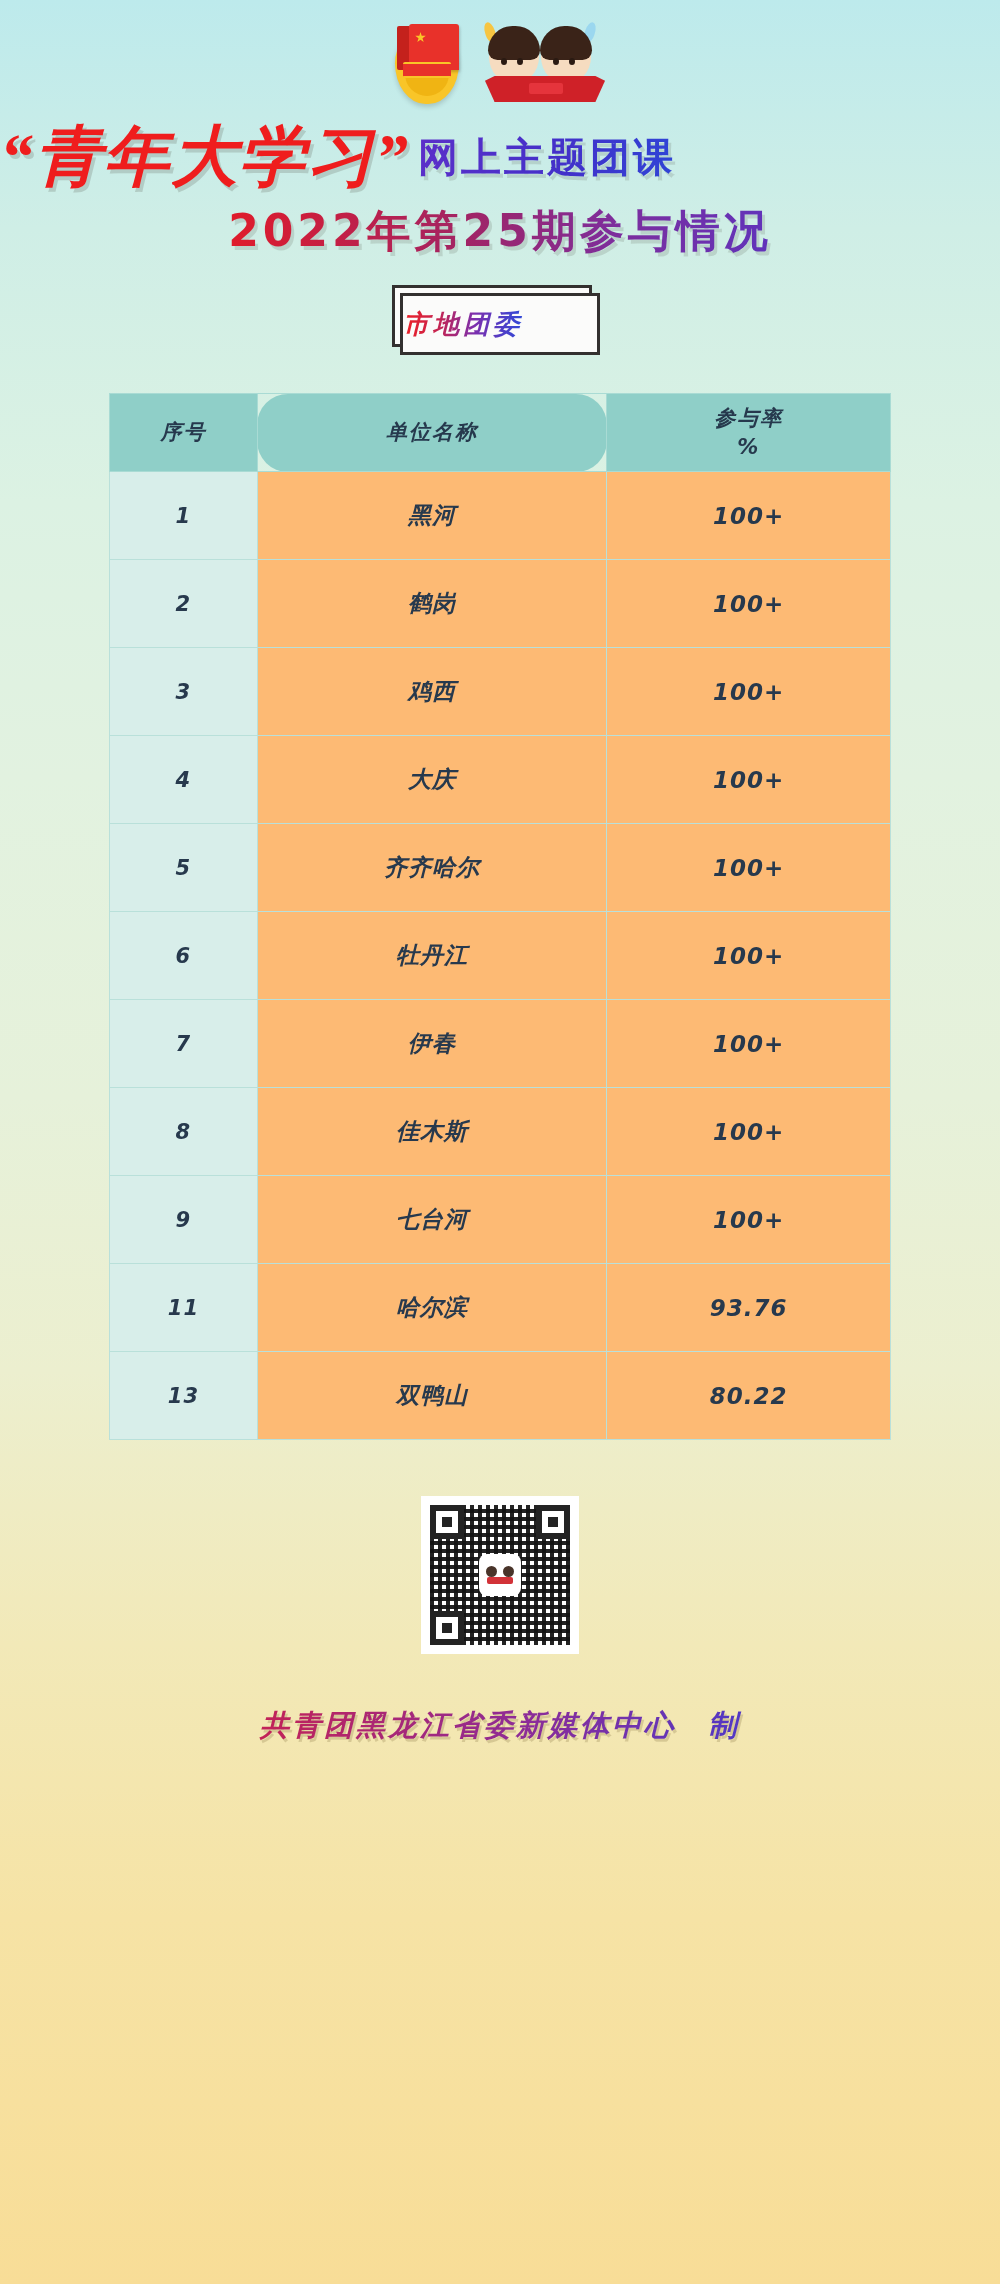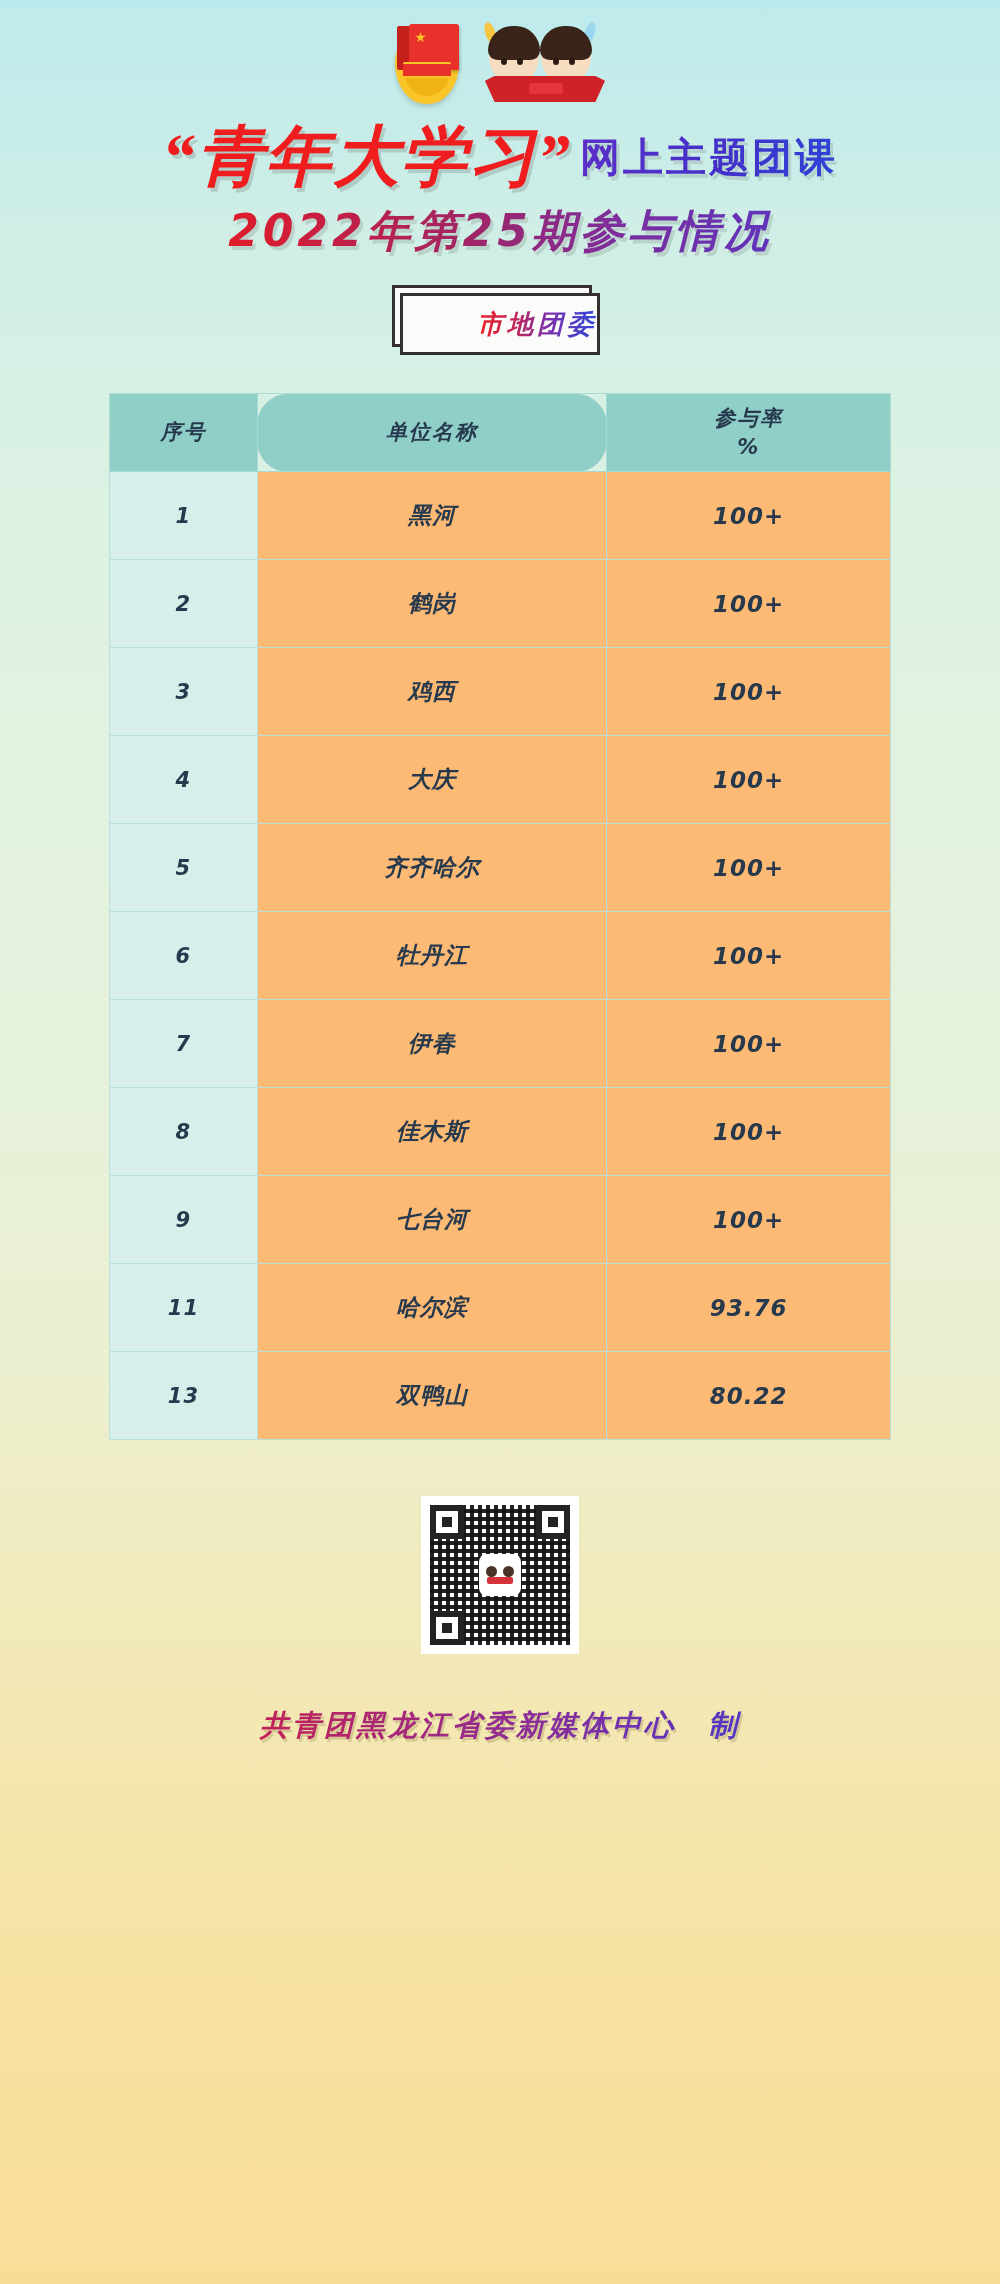--- a/index.html
+++ b/index.html
@@ -80,58 +80,58 @@
     background:#e5343c; border-radius:2px;
   }
   .mascot .antenna {
     position:absolute; top:-2px; width:10px;height:20px;background:#f6c542;
     border-radius:50% 50% 40% 40%; transform:rotate(-18deg);
   }
   .mascot .antenna.a1{ left:6px; }
   .mascot .antenna.a2{ left:106px; transform:rotate(18deg); background:#9bd7ef; }
 
   .title-main {
-    text-align:center; margin-top:16px; white-space:nowrap;
+    margin-top:16px; white-space:nowrap;
     line-height:1;
   }
   .title-calli {
     font-size:66px; font-weight:bold; font-style:italic;
     color:#ef1d1d; letter-spacing:2px;
     font-family:"Liberation Serif","DejaVu Serif",serif;
     text-shadow:3px 4px 0 rgba(120,130,120,.30);
     vertical-align:middle;
   }
   .title-sub-line {
     font-size:40px; font-weight:bold; letter-spacing:3px;
     background:linear-gradient(90deg,#5b2fc9 0%,#4330c9 55%,#2f44d6 100%);
     -webkit-background-clip:text; background-clip:text; color:transparent;
     vertical-align:middle; margin-left:8px;
     font-family:"DejaVu Sans",sans-serif;
     filter:drop-shadow(3px 4px 0 rgba(120,130,120,.25));
   }
   .title-issue {
     text-align:center; margin-top:12px; white-space:nowrap;
-    font-size:44px; font-weight:bold; font-style:italic; letter-spacing:4px;
+    font-size:44px; font-weight:bold; letter-spacing:4px;
     background:linear-gradient(90deg,#f01d1d 0%,#e21b28 22%,#a32463 46%,#7c2e9e 62%,#5b34c0 80%,#3f3fd6 100%);
     -webkit-background-clip:text; background-clip:text; color:transparent;
     font-family:"DejaVu Sans",sans-serif;
     filter:drop-shadow(3px 4px 0 rgba(120,130,120,.25));
   }
 
   
   .label-wrap { display:flex; justify-content:center; margin-top:32px; }
   .label-box { position:relative; width:200px; height:62px; }
   .label-box .shadow-frame {
     position:absolute; left:-8px; top:-8px; width:200px; height:62px;
     background:#fbfbfa; border:3px solid #33302f;
   }
   .label-box .front-frame {
     position:absolute; left:0; top:0; width:200px; height:62px;
     background:#fbfbfa; border:3px solid #33302f;
-    display:flex; align-items:center; justify-content:flex-end;
+    display:flex; align-items:center; justify-content:flex-start;
   }
   .label-text {
     font-size:26px; font-weight:bold; letter-spacing:4px;
     background:linear-gradient(90deg,#ef1f24 0%,#c42452 30%,#7a2fae 60%,#2f49d8 100%);
     -webkit-background-clip:text; background-clip:text; color:transparent;
     font-family:"DejaVu Sans",sans-serif; font-style:italic;
   }
 
   
   .table-wrap { margin:38px auto 0; width:782px; }

